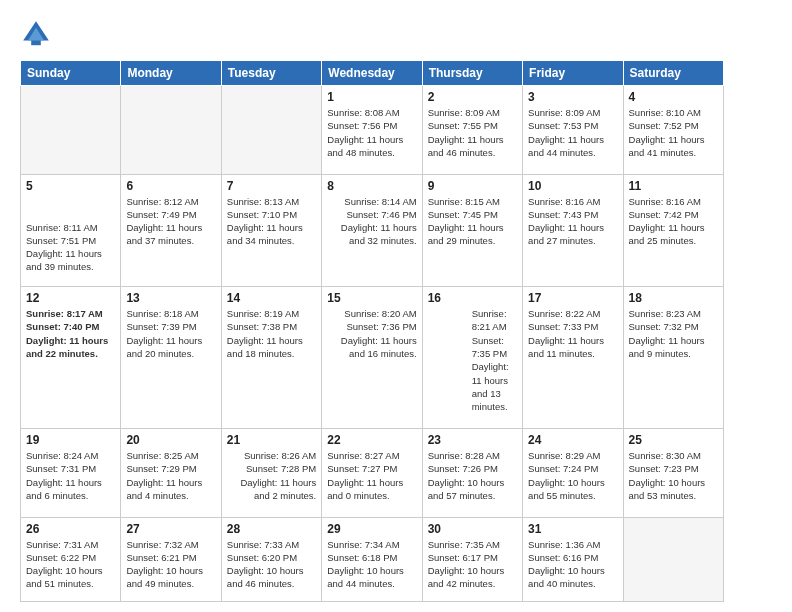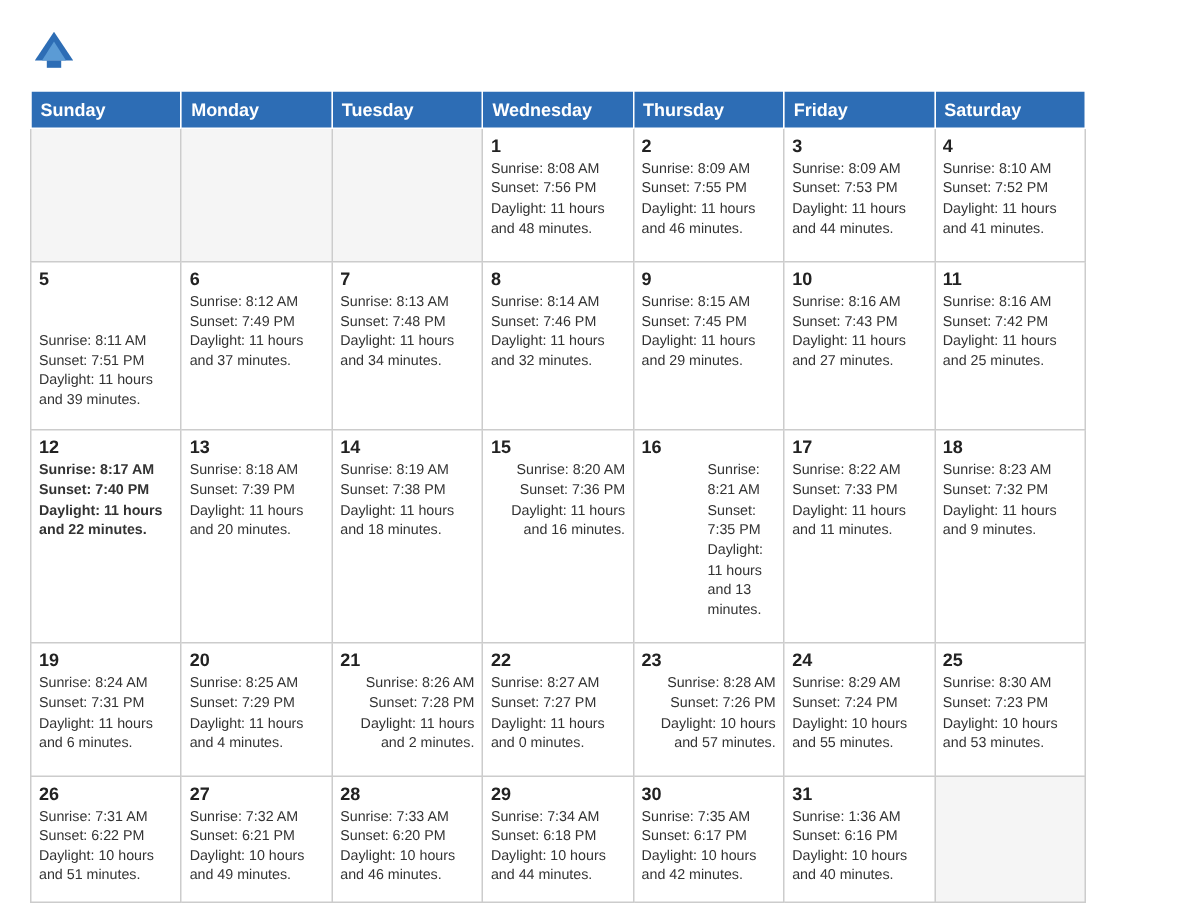--- a/index.html
+++ b/index.html
@@ -167,26 +167,26 @@
           </td>
           <td>
             <div class="day-number">6</div>
             <div class="day-info" style="white-space: pre-line;">Sunrise: 8:12 AM
 Sunset: 7:49 PM
 Daylight: 11 hours and 37 minutes.</div>
           </td>
           <td>
             <div class="day-number">7</div>
             <div class="day-info" style="white-space: pre-line;">Sunrise: 8:13 AM
-Sunset: 7:48 PM
+Sunset: 7:10 PM
 Daylight: 11 hours and 34 minutes.</div>
           </td>
           <td>
             <div class="day-number">8</div>
-            <div class="day-info" style="white-space: pre-line;">Sunrise: 8:14 AM
+            <div class="day-info" style="white-space: pre-line; text-align: right;">Sunrise: 8:14 AM
 Sunset: 7:46 PM
 Daylight: 11 hours and 32 minutes.</div>
           </td>
           <td>
             <div class="day-number">9</div>
             <div class="day-info" style="white-space: pre-line;">Sunrise: 8:15 AM
 Sunset: 7:45 PM
 Daylight: 11 hours and 29 minutes.</div>
           </td>
           <td>
@@ -266,21 +266,21 @@
 Daylight: 11 hours and 2 minutes.</div>
           </td>
           <td>
             <div class="day-number">22</div>
             <div class="day-info" style="white-space: pre-line;">Sunrise: 8:27 AM
 Sunset: 7:27 PM
 Daylight: 11 hours and 0 minutes.</div>
           </td>
           <td>
             <div class="day-number">23</div>
-            <div class="day-info" style="white-space: pre-line; text-align: right;">Sunrise: 8:28 AM
+            <div class="day-info" style="white-space: pre-line;">Sunrise: 8:28 AM
 Sunset: 7:26 PM
 Daylight: 10 hours and 57 minutes.</div>
           </td>
           <td>
             <div class="day-number">24</div>
             <div class="day-info" style="white-space: pre-line;">Sunrise: 8:29 AM
 Sunset: 7:24 PM
 Daylight: 10 hours and 55 minutes.</div>
           </td>
           <td>

